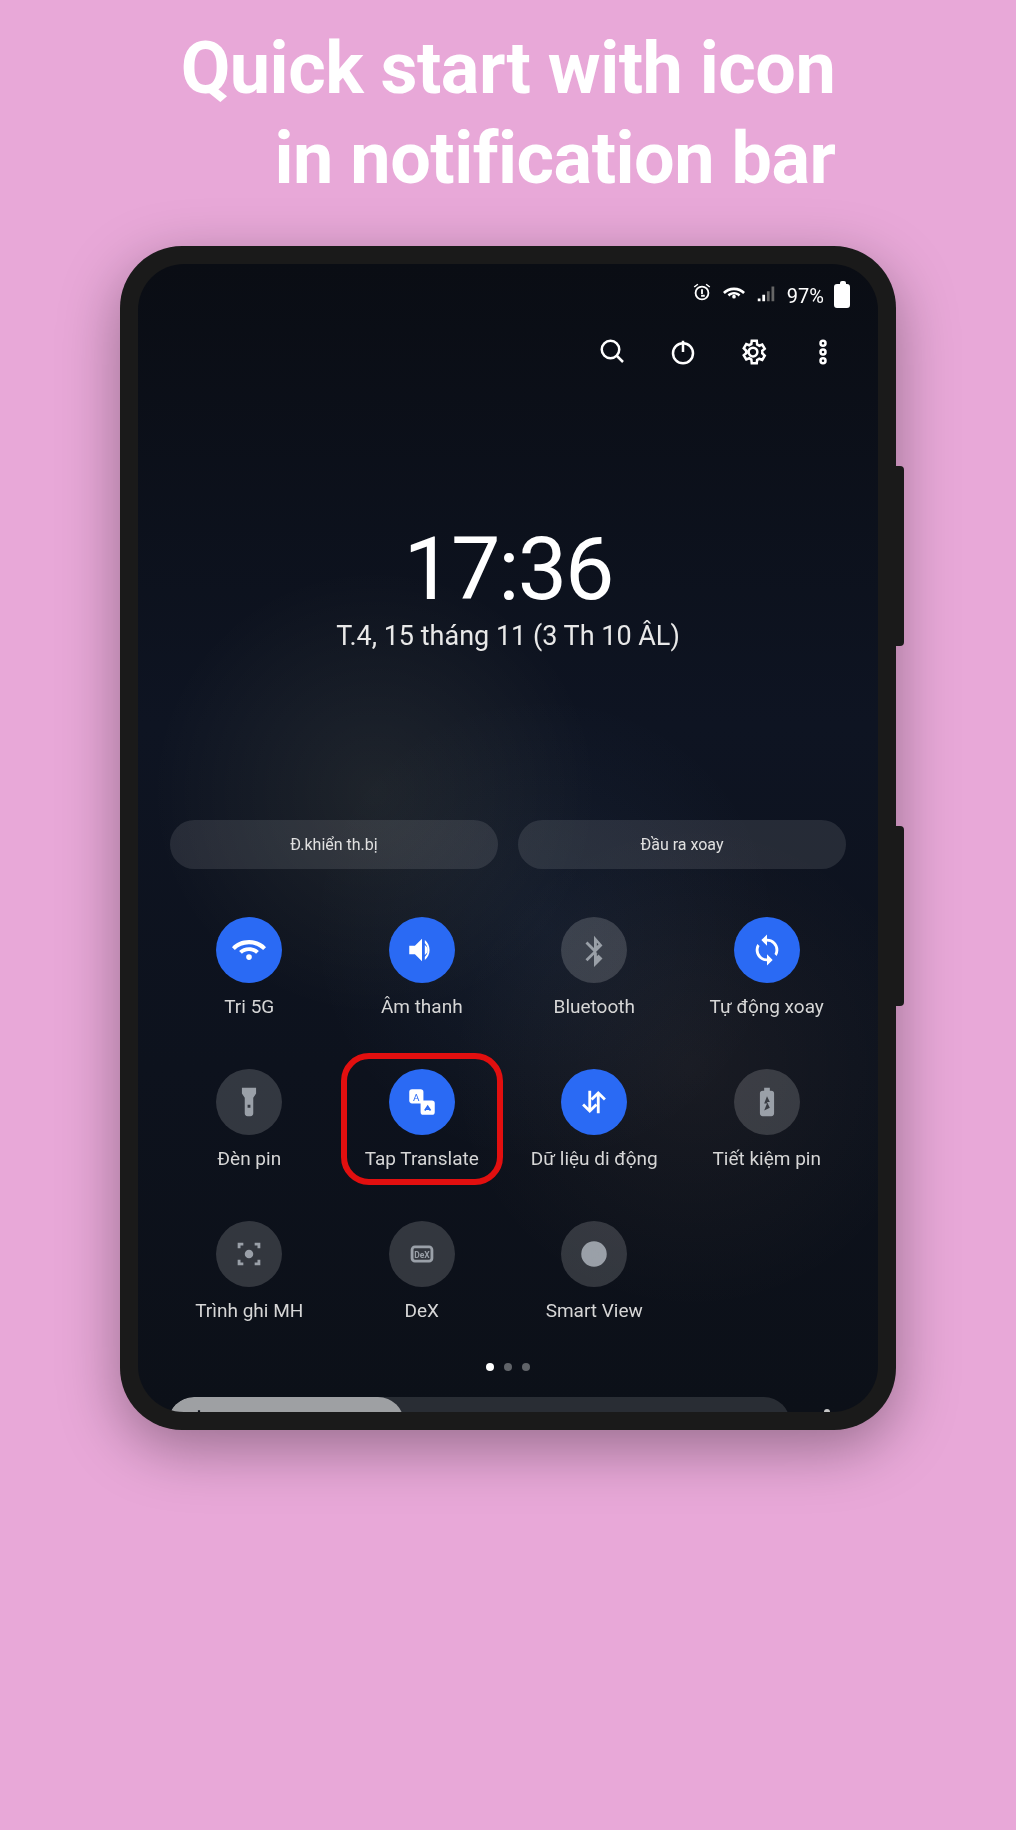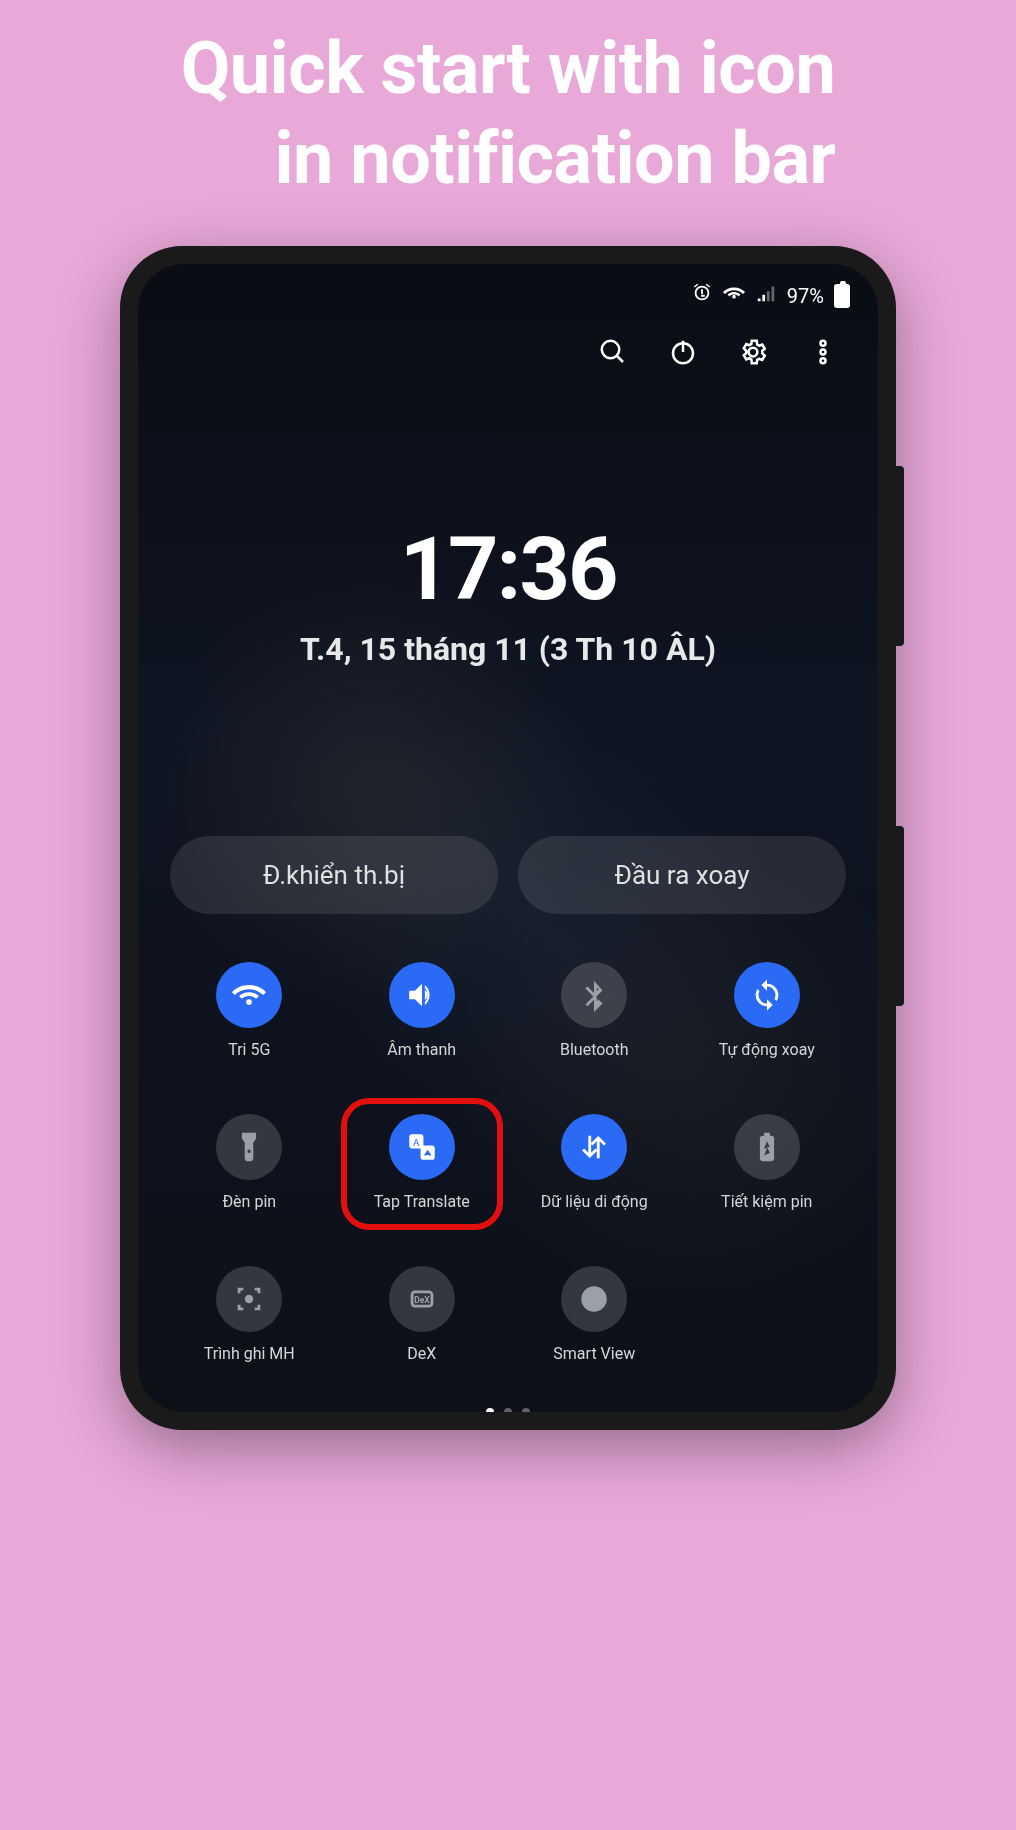--- a/index.html
+++ b/index.html
@@ -70,45 +70,45 @@
     display: flex;
     justify-content: flex-end;
     align-items: center;
     gap: 40px;
     padding: 28px 40px 0 40px;
   }
   .action-row .ico { width:30px; height:30px; display:flex; align-items:center; justify-content:center;}
   .action-row svg { width:30px; height:30px; stroke:#fff; fill:none; stroke-width:2;}
   
   .clock-area { text-align:center; margin-top: 150px; }
-  .clock-time { font-size: 88px; font-weight: 700; letter-spacing: -2px;}
-  .clock-date { font-size: 32px; margin-top: 10px; color:#e8e8e8;font-weight:bold;}
+  .clock-time { font-size: 88px; font-weight: 400; letter-spacing: -2px;}
+  .clock-date { font-size: 27px; color:#e8e8e8;}
   
   .pill-row { display:flex; gap:20px; justify-content:center; margin-top: 168px; padding:0 32px;}
   .pill {
     flex:1;
     background: rgba(255,255,255,.10);
     border-radius: 40px;
-    padding: 24px 10px;
+    padding: 15px 10px;
     text-align:center;
-    font-size: 26px;
+    font-size: 16px;
     color:#e0e0e0;
   }
   
   .tiles { display:grid; grid-template-columns: repeat(4, 1fr); gap: 10px 10px; padding: 40px 30px 0 30px;}
   .tile { display:flex; flex-direction:column; align-items:center; gap:12px; position:relative; padding:8px 0;}
   .tile .circle {
     width:66px; height:66px; border-radius:50%;
     display:flex; align-items:center; justify-content:center;
     background: rgba(255,255,255,.16);
   }
   .tile .circle.active { background:#2a6af4; }
   .tile .circle svg { width:34px; height:34px; fill:#fff; }
   .tile .circle.inactive svg { fill:#9aa0a8; }
-  .tile .label { font-size:16px; text-align:left; color:#d6d6d6; line-height:1.25; min-height:48px;}
+  .tile .label { font-size:19px; text-align:left; color:#d6d6d6; line-height:1.25; min-height:48px;}
   .highlight-box {
     position:absolute;
     top:-8px; left:0px; right:0px; bottom:18px;
     border:6px solid #e20f0f;
     border-radius:28px;
     pointer-events:none;
   }
   
   .page-dots { display:flex; justify-content:center; gap:10px; margin-top:8px;}
   .page-dots .dot { width:8px; height:8px; border-radius:50%; background:rgba(255,255,255,.35);}

